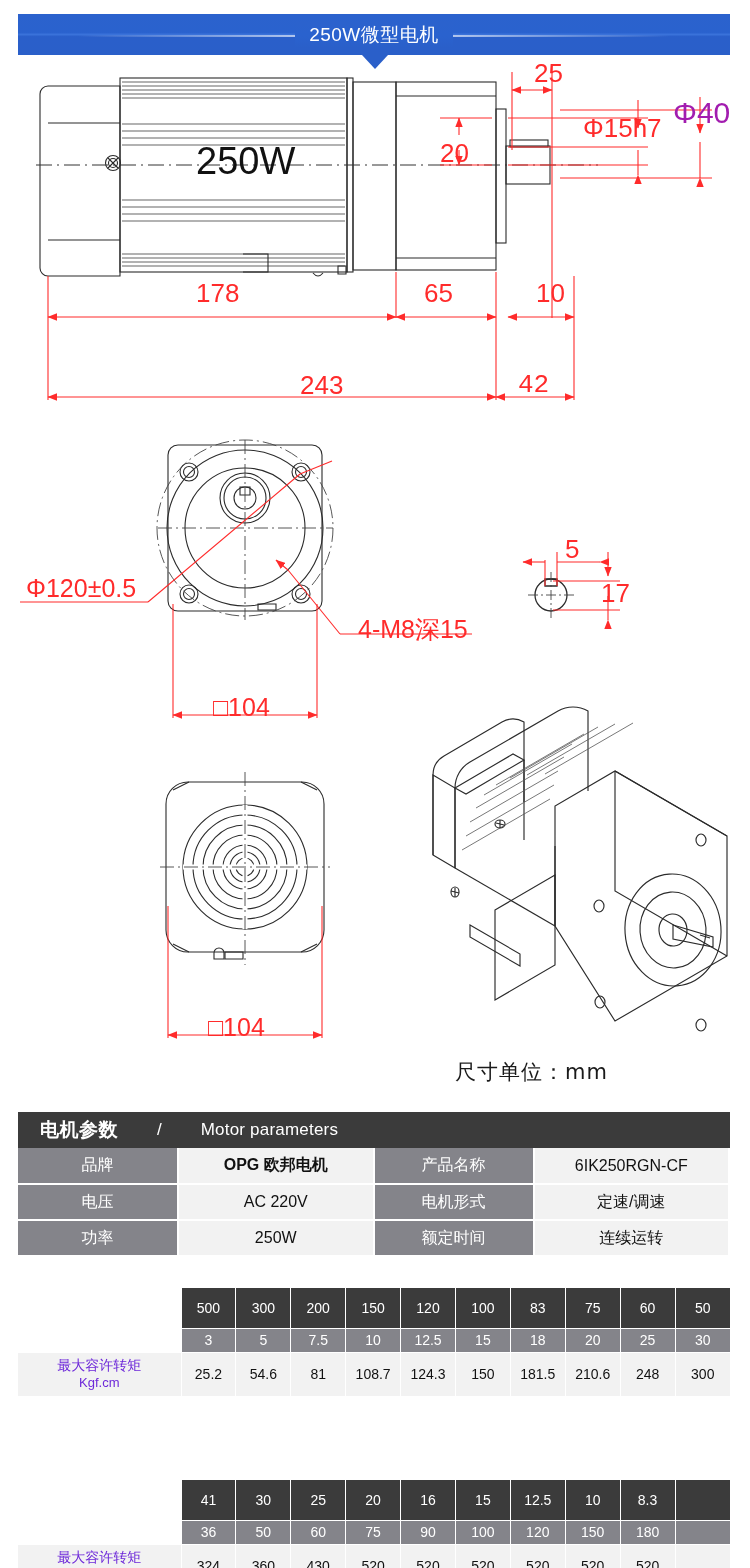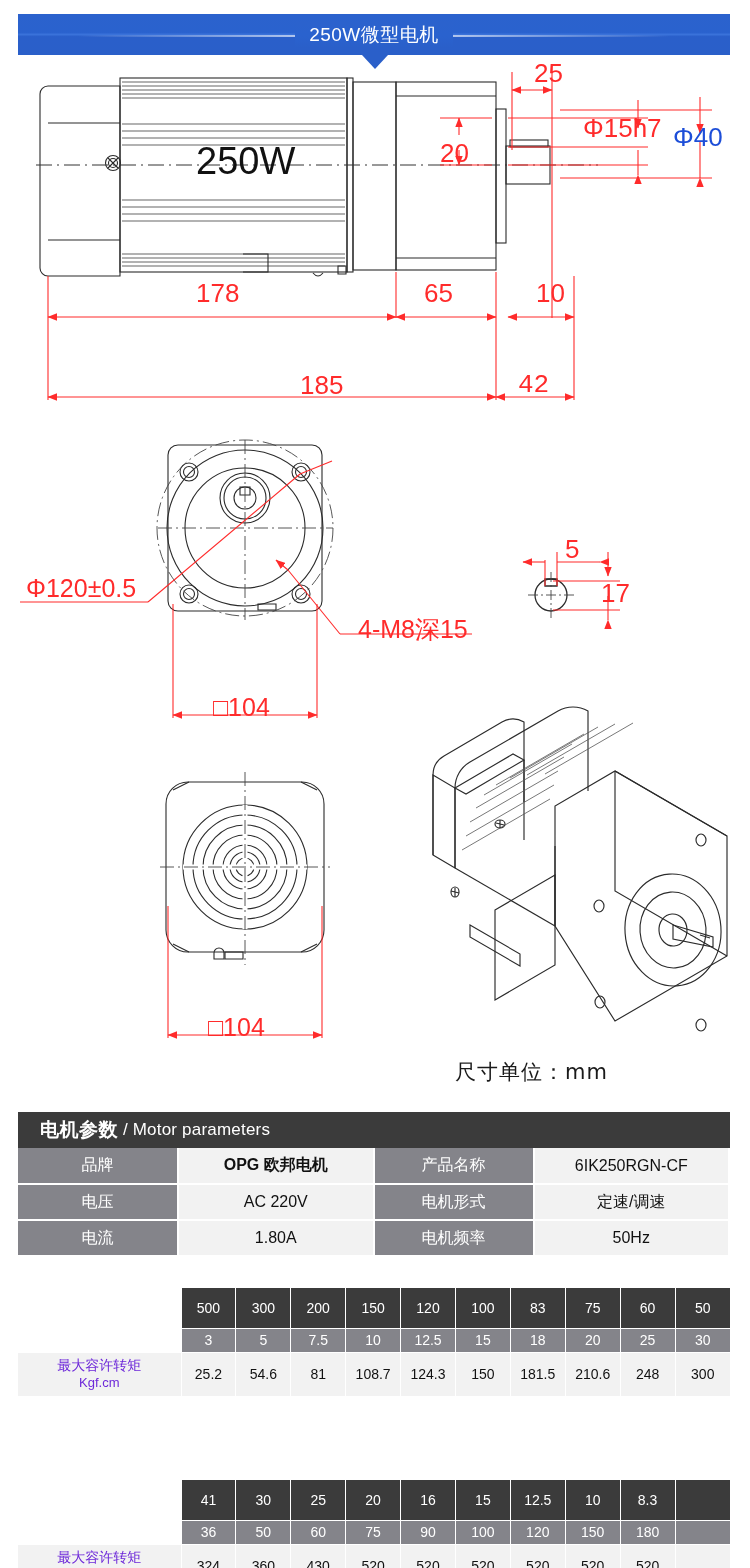--- a/index.html
+++ b/index.html
@@ -69,20 +69,21 @@
     position: absolute;
     left: 18px; top: 1112px;
     width: 712px;
   }
   .param-head {
     background: #3b3b3b;
     color: #ffffff;
     height: 36px;
     display: flex; align-items: center;
     padding-left: 22px;
+    gap: 34px;
   }
   .param-head .zh { font-size: 19px; font-weight: bold; letter-spacing: .5px; }
   .param-head .sep { font-size: 17px; margin: 0 5px; font-weight: 300; }
   .param-head .en { font-size: 17px; font-weight: 300; letter-spacing: .2px; }
 
   table.ptab { width: 100%; border-collapse: collapse; table-layout: fixed; }
   table.ptab td {
     height: 36px;
     text-align: center;
     font-size: 16px;
@@ -354,25 +355,25 @@
 
       <path d="M470 925 l50 29 l0 12 l-50 -29 z"></path>
     </g>
   </svg>
 
   <div style="position:absolute;left:196px;top:140px;font-size:38px;color:#111;font-family:'Liberation Sans',sans-serif;">250W</div>
 
   <div style="position:absolute;left:534px;top:58px;font-size:26px;color:#ff2b2b;">25</div>
   <div style="position:absolute;left:440px;top:138px;font-size:26px;color:#ff2b2b;">20</div>
   <div style="position:absolute;left:583px;top:113px;font-size:26px;color:#ff2b2b;">Φ15h7</div>
-  <div style="position:absolute;left:673px;top:122px;font-size:26px;color:#1d4ed8;">Φ40</div>
+  <div style="position:absolute;left:673px;top:96px;font-size:30px;color:#a21caf;">Φ40</div>
   <div style="position:absolute;left:196px;top:278px;font-size:26px;color:#ff2b2b;">178</div>
   <div style="position:absolute;left:424px;top:278px;font-size:26px;color:#ff2b2b;">65</div>
   <div style="position:absolute;left:536px;top:278px;font-size:26px;color:#ff2b2b;">10</div>
-  <div style="position:absolute;left:300px;top:370px;font-size:26px;color:#ff2b2b;">185</div>
+  <div style="position:absolute;left:300px;top:370px;font-size:26px;color:#ff2b2b;">243</div>
   <div style="position:absolute;left:518px;top:370px;font-size:26px;color:#ff2b2b;font-family:Liberation Mono, monospace;">42</div>
 
   <div style="position:absolute;left:26px;top:574px;font-size:25px;color:#ff2b2b;">Φ120±0.5</div>
   <div style="position:absolute;left:358px;top:613px;font-size:25px;color:#ff2b2b;">4-M8深15</div>
   <div style="position:absolute;left:213px;top:693px;font-size:25px;color:#ff2b2b;">□104</div>
 
   <div style="position:absolute;left:565px;top:534px;font-size:26px;color:#ff2b2b;">5</div>
   <div style="position:absolute;left:601px;top:578px;font-size:26px;color:#ff2b2b;">17</div>
 
   <div style="position:absolute;left:208px;top:1013px;font-size:25px;color:#ff2b2b;">□104</div>
@@ -393,24 +394,24 @@
           <td class="lbl">产品名称</td>
           <td class="val">6IK250RGN-CF</td>
         </tr>
         <tr>
           <td class="lbl">电压</td>
           <td class="val">AC 220V</td>
           <td class="lbl">电机形式</td>
           <td class="val">定速/调速</td>
         </tr>
         <tr>
-          <td class="lbl">电流</td>
-          <td class="val">1.80A</td>
-          <td class="lbl">电机频率</td>
-          <td class="val">50Hz</td>
+          <td class="lbl">功率</td>
+          <td class="val">250W</td>
+          <td class="lbl">额定时间</td>
+          <td class="val">连续运转</td>
         </tr>
       </tbody>
     </table>
   </div>
 
   <div class="spec" style="top:1288px;">
     <table class="stab">
       <colgroup>
         <col style="width:163px">
           <col>

